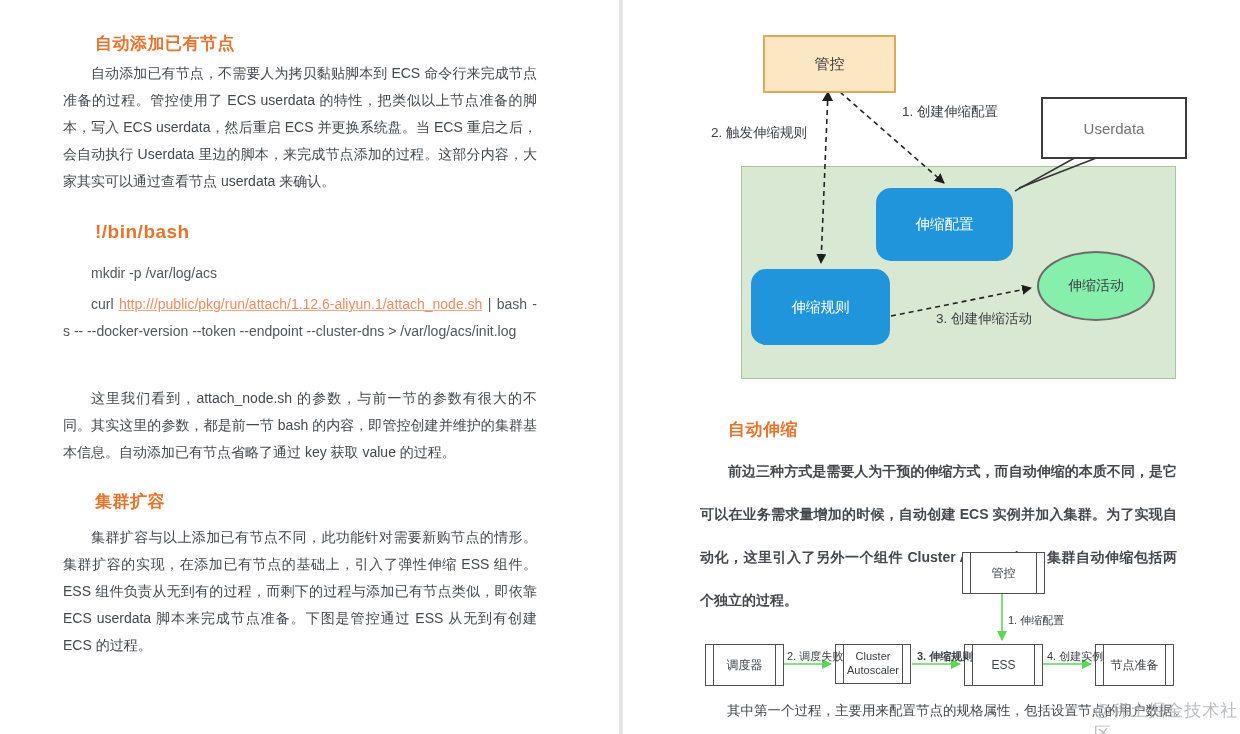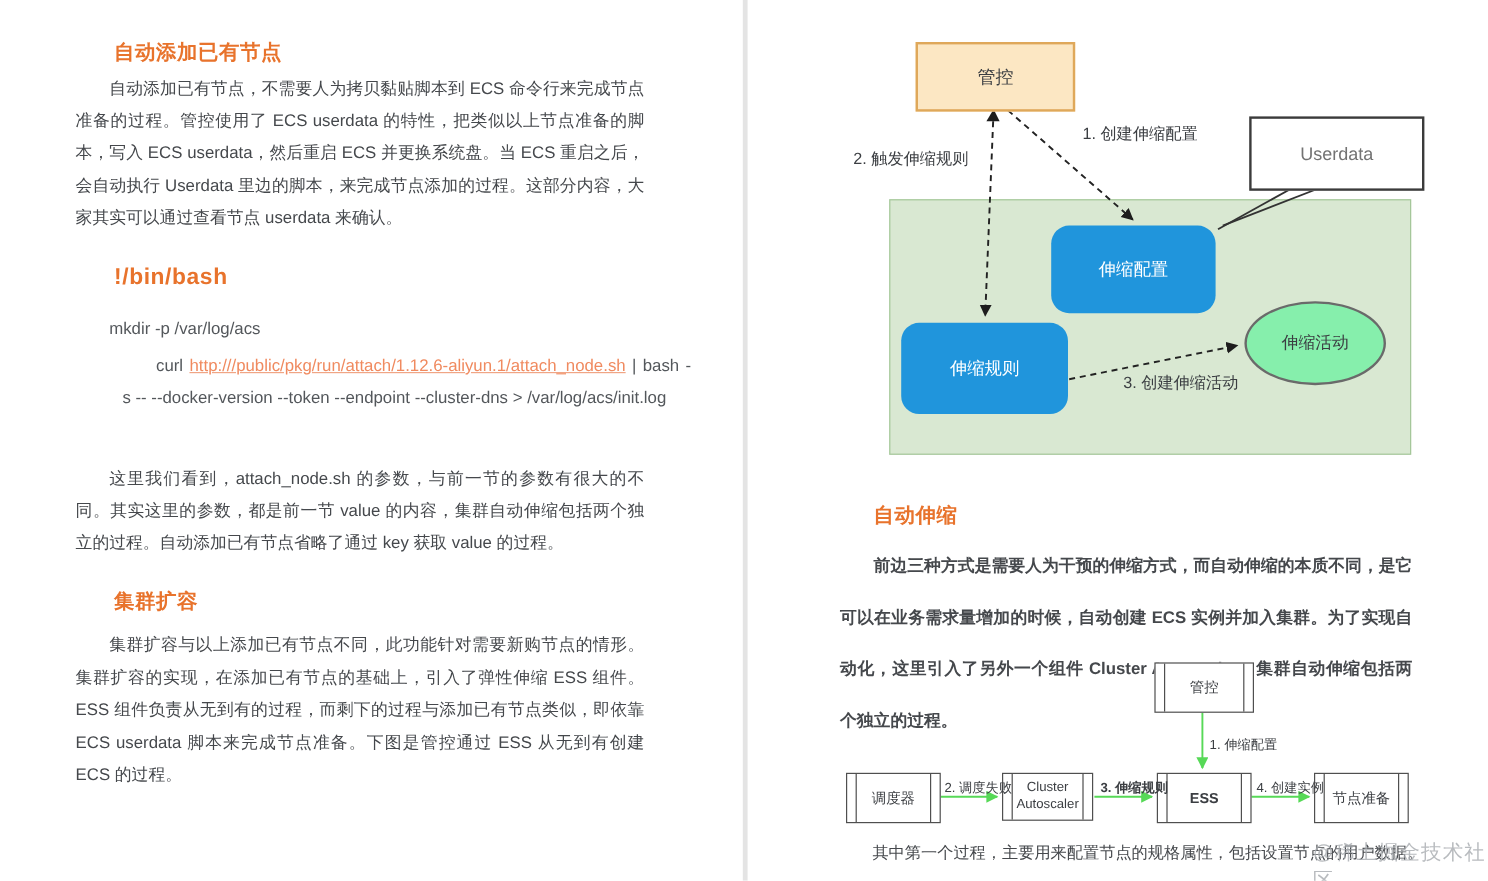--- a/index.html
+++ b/index.html
@@ -12,21 +12,21 @@
   .h-orange{position:absolute;color:#e8732c;font-weight:bold;font-size:17px;letter-spacing:.5px;}
   .para{position:absolute;width:474px;color:#45484c;font-size:14px;line-height:27px;text-align:justify;}
   .indent{text-indent:2em;}
   .code-line{position:absolute;width:474px;color:#53575b;font-size:14px;line-height:27px;text-align:justify;}
   .code-link{color:#f08a5f;text-decoration:underline;text-decoration-color:#f0a585;}
 
   .h1a{left:95px;top:32px;}
   .p1{left:63px;top:60px;}
   .h1b{left:95px;top:221px;font-size:19px;}
   .c1{left:63px;top:260px;text-indent:2em;}
-  .c2{left:63px;top:291px;text-indent:2em;margin-left:39px;}
+  .c2{left:63px;top:291px;text-indent:2em;}
   .p2{left:63px;top:385px;}
   .h1c{left:95px;top:490px;}
   .p3{left:63px;top:524px;}
 
   .h2a{left:728px;top:418px;}
   .p4{left:700px;top:450px;width:477px;line-height:43px;font-weight:bold;}
   .p5{left:700px;top:697px;width:478px;height:28px;overflow:hidden;white-space:nowrap;font-size:13.5px;}
   .watermark{position:absolute;left:1094px;top:699px;font-size:17px;color:#a7abaf;opacity:.8;letter-spacing:1px;z-index:30;}
 
   
@@ -43,21 +43,21 @@
   .dl3{left:936px;top:310px;}
 
   
   .nodebox{position:absolute;height:40px;background:#fff;border:1px solid #4f4f4f;display:flex;align-items:center;justify-content:center;text-align:center;font-size:12px;color:#3b3e42;z-index:3;}
   .nodebox::before,.nodebox::after{content:"";position:absolute;top:0;bottom:0;width:1px;background:#4f4f4f;}
   .nodebox::before{left:7px;}
   .nodebox::after{right:7px;}
   .nb-control{left:962px;top:552px;width:81px;}
   .nb-sched{left:705px;top:644px;width:77px;}
   .nb-ca{left:835px;top:644px;width:76px;font-size:11px;line-height:1.25;padding:0 16px;box-sizing:border-box;}
-  .nb-ess{left:964px;top:644px;width:77px;font-weight:bold;}
+  .nb-ess{left:964px;top:644px;width:77px;}
   .nb-prep{left:1095px;top:644px;width:77px;}
   .dlabel2{position:absolute;font-size:11px;color:#3b3e42;z-index:4;}
   .fl1{left:1008px;top:613px;}
   .fl2{left:787px;top:649px;}
   .fl3{left:917px;top:649px;font-weight:bold;}
   .fl4{left:1047px;top:649px;}
 
   .arrows-svg{position:absolute;left:0;top:0;width:1240px;height:734px;z-index:2;pointer-events:none;}
 </style>
 </head>
@@ -67,21 +67,21 @@
 
   <div class="divider"></div>
 
   <div class="h-orange h1a">自动添加已有节点</div>
   <div class="para indent p1">自动添加已有节点，不需要人为拷贝黏贴脚本到 ECS 命令行来完成节点准备的过程。管控使用了 ECS userdata 的特性，把类似以上节点准备的脚本，写入 ECS userdata，然后重启 ECS 并更换系统盘。当 ECS 重启之后，会自动执行 Userdata 里边的脚本，来完成节点添加的过程。这部分内容，大家其实可以通过查看节点 userdata 来确认。</div>
 
   <div class="h-orange h1b">!/bin/bash</div>
   <div class="code-line c1">mkdir -p /var/log/acs</div>
   <div class="code-line c2"><span>curl </span><span class="code-link">http:///public/pkg/run/attach/1.12.6-aliyun.1/attach_node.sh</span><span> | bash -s -- --docker-version --token --endpoint --cluster-dns &gt; /var/log/acs/init.log</span></div>
 
-  <div class="para indent p2">这里我们看到，attach_node.sh 的参数，与前一节的参数有很大的不同。其实这里的参数，都是前一节 value 的内容，集群自动伸缩包括两个独立的过程。自动添加已有节点省略了通过 key 获取 value 的过程。</div>
+  <div class="para indent p2">这里我们看到，attach_node.sh 的参数，与前一节的参数有很大的不同。其实这里的参数，都是前一节 bash 的内容，即管控创建并维护的集群基本信息。自动添加已有节点省略了通过 key 获取 value 的过程。</div>
 
   <div class="h-orange h1c">集群扩容</div>
   <div class="para indent p3">集群扩容与以上添加已有节点不同，此功能针对需要新购节点的情形。集群扩容的实现，在添加已有节点的基础上，引入了弹性伸缩 ESS 组件。ESS 组件负责从无到有的过程，而剩下的过程与添加已有节点类似，即依靠 ECS userdata 脚本来完成节点准备。下图是管控通过 ESS 从无到有创建 ECS 的过程。</div>
 
   <div class="green-zone"></div>
 
   <svg class="arrows-svg" viewBox="0 0 1240 734">
     <defs>
       <marker id="arrowB" markerUnits="userSpaceOnUse" markerWidth="14" markerHeight="12" refX="9" refY="5" orient="auto">
         <path d="M0,0 L10,5 L0,10 z" fill="#1d1d1d"></path>

